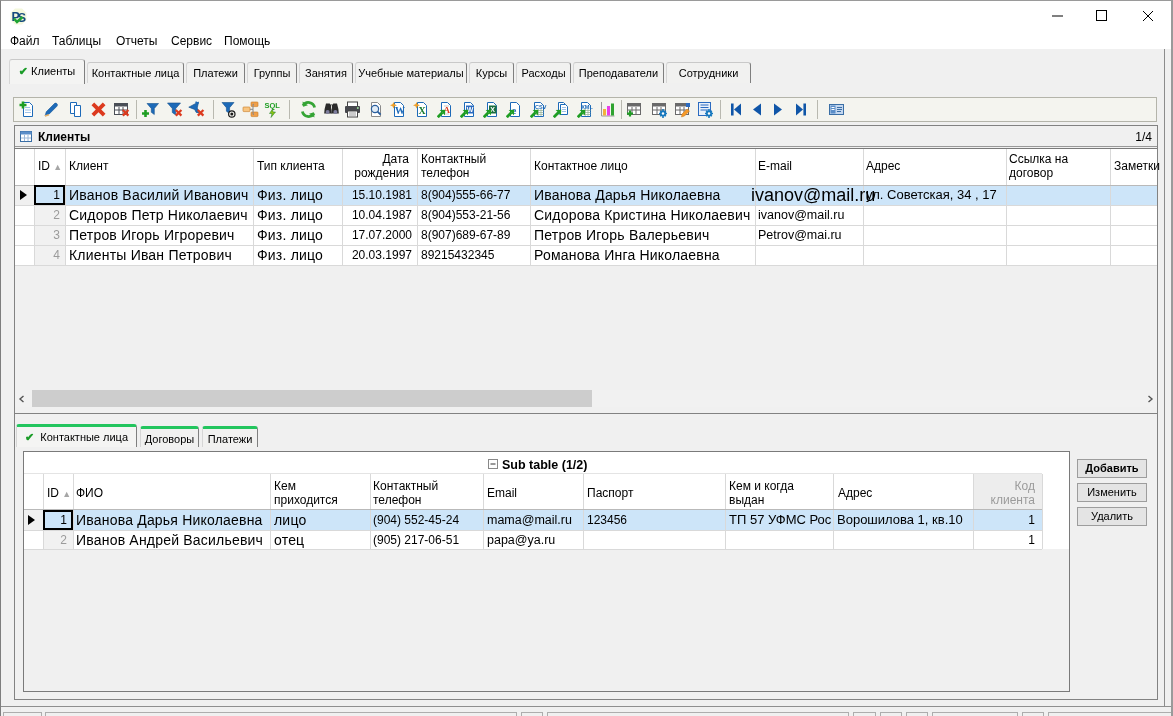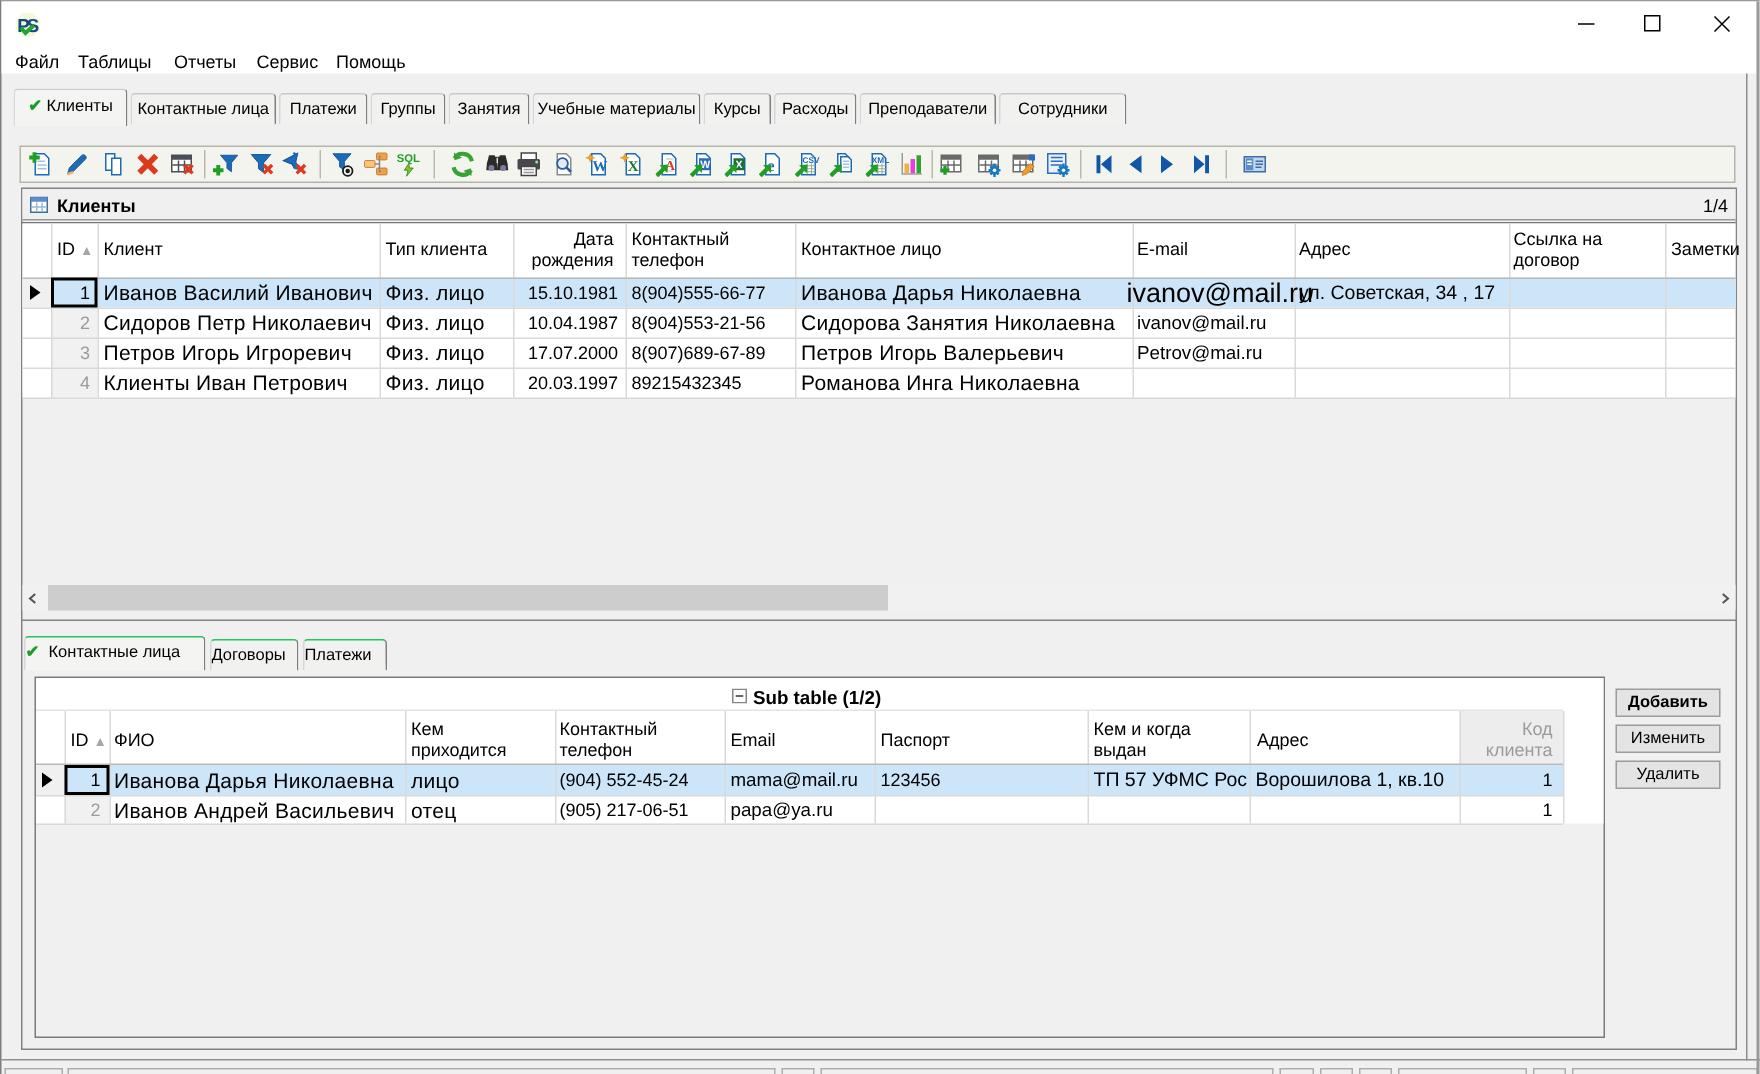--- a/index.html
+++ b/index.html
@@ -7,21 +7,21 @@
 #win{position:absolute;left:0;top:0;width:1173px;height:716px;background:#f0f0f0;border-left:1px solid #7e7e7e;border-top:1px solid #9a9a9a}
 .abs{position:absolute}
 .vline{position:absolute;width:1px;background:#d9d9d9}
 .hline{position:absolute;height:1px;background:#d9d9d9}
 .txt{position:absolute;white-space:nowrap;line-height:14px;z-index:6}
 .gray{color:#9b9b9b}
 .c14{font-size:14px;line-height:16px;letter-spacing:0.2px}
 .c13{font-size:13px;line-height:15px}
 .tab{position:absolute;top:61px;height:21px;background:#f1f1f0;border-top:1px solid #c9c9c9;border-left:1px solid #d6d6d6;border-right:1px solid #7f7f7f;border-radius:3px 3px 0 0;text-align:center;line-height:20px;font-size:11px;white-space:nowrap;overflow:hidden}
 .tab.act{top:58px;height:25px;background:#f4f4f3;line-height:22px}
-.stab{position:absolute;height:21px;background:#f1f1f0;border-top:1px solid #22c55e;border-left:1px solid #d6d6d6;border-right:1px solid #7f7f7f;border-radius:3px 3px 0 0;text-align:left;line-height:20px;font-size:11px;white-space:nowrap;overflow:hidden}
+.stab{position:absolute;height:21px;background:#f1f1f0;border-top:3px solid #22c55e;border-left:1px solid #d6d6d6;border-right:1px solid #7f7f7f;border-radius:3px 3px 0 0;text-align:center;line-height:20px;font-size:11px;white-space:nowrap;overflow:hidden}
 .btn{position:absolute;left:1076px;width:70px;height:19px;background:#e4e4e4;border:1px solid #9d9d9d;text-align:center;line-height:17px;font-size:11px}
 .icon{position:absolute;width:17px;height:17px}
 .seg{position:absolute;top:711px;height:5px;border:1px solid #adadad;border-bottom:none;background:#f0f0f0}
 </style></head><body>
 <div id="win">
 
 <div class="abs" style="left:0;top:0;width:1170px;height:48px;background:#fff"></div>
 <svg class="abs" style="left:9px;top:7px" width="17" height="17" viewBox="0 0 17 17">
 <path d="M5 0.5h7l4.5 4.5v7L12 16.5H5L0.5 12V5z" fill="#f4f8dd"></path>
 <text x="1.5" y="13" font-family="Liberation Sans" font-size="12.5" font-weight="bold" fill="#154a7e">P</text>
@@ -301,21 +301,21 @@
 <div class="txt " style="left:211px;width:200px;top:187px;text-align:right;">15.10.1981</div>
 <div class="txt " style="left:420px;top:187px;">8(904)555-66-77</div>
 <div class="txt c14" style="left:533px;top:186px;">Иванова Дарья Николаевна</div>
 <div class="txt " style="left:750px;top:187px;font-size:18px">ivanov@mail.ru</div>
 <div class="txt c13" style="left:865px;top:186px;">ул. Советская, 34 , 17</div>
 <div class="txt gray" style="left:-141px;width:200px;top:207px;text-align:right;">2</div>
 <div class="txt c14" style="left:68px;top:206px;">Сидоров Петр Николаевич</div>
 <div class="txt c14" style="left:256px;top:206px;">Физ. лицо</div>
 <div class="txt " style="left:211px;width:200px;top:207px;text-align:right;">10.04.1987</div>
 <div class="txt " style="left:420px;top:207px;">8(904)553-21-56</div>
-<div class="txt c14" style="left:533px;top:206px;">Сидорова Занятия Николаевна</div>
+<div class="txt c14" style="left:533px;top:206px;">Сидорова Кристина Николаевич</div>
 <div class="txt " style="left:757px;top:207px;font-size:12.5px">ivanov@mail.ru</div>
 <div class="txt gray" style="left:-141px;width:200px;top:227px;text-align:right;">3</div>
 <div class="txt c14" style="left:68px;top:226px;">Петров Игорь Игроревич</div>
 <div class="txt c14" style="left:256px;top:226px;">Физ. лицо</div>
 <div class="txt " style="left:211px;width:200px;top:227px;text-align:right;">17.07.2000</div>
 <div class="txt " style="left:420px;top:227px;">8(907)689-67-89</div>
 <div class="txt c14" style="left:533px;top:226px;">Петров Игорь Валерьевич</div>
 <div class="txt " style="left:757px;top:227px;font-size:12.5px">Petrov@mai.ru</div>
 <div class="txt gray" style="left:-141px;width:200px;top:247px;text-align:right;">4</div>
 <div class="txt c14" style="left:68px;top:246px;">Клиенты Иван Петрович</div>

